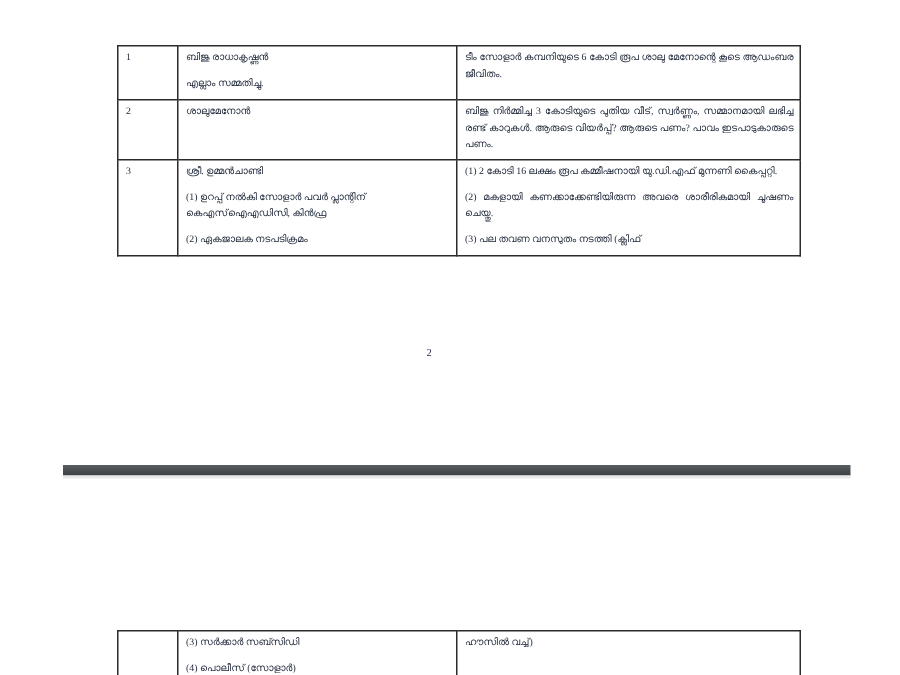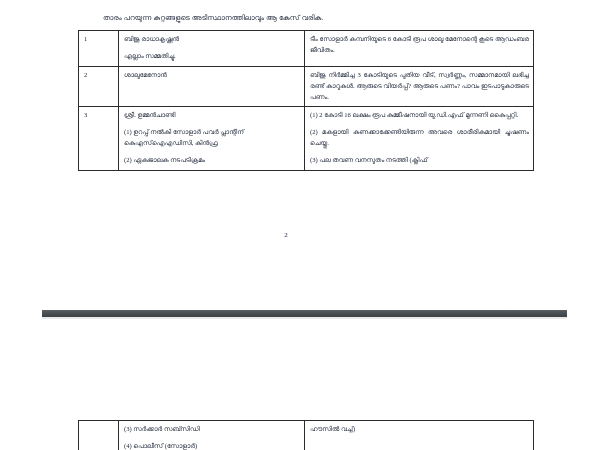--- a/index.html
+++ b/index.html
@@ -141,21 +141,20 @@
     height: 30px;
   }
 </style>
 </head>
 <body>
 
 <div id="viewer">
 
   <div class="page" id="page-one">
 
-    <div class="doc-header">താരം പറയുന്ന കുറ്റങ്ങളുടെ അടിസ്ഥാനത്തിലാവും ആ കേസ് വരിക.</div>
 
     <table class="doc-table">
       <tbody>
         <tr>
           <td class="col-sl">1</td>
           <td class="col-name">
             <span class="cell-line">ബിജു രാധാകൃഷ്ണൻ</span>
             <span class="cell-line">എല്ലാം സമ്മതിച്ചു.</span>
           </td>
           <td class="col-desc">

